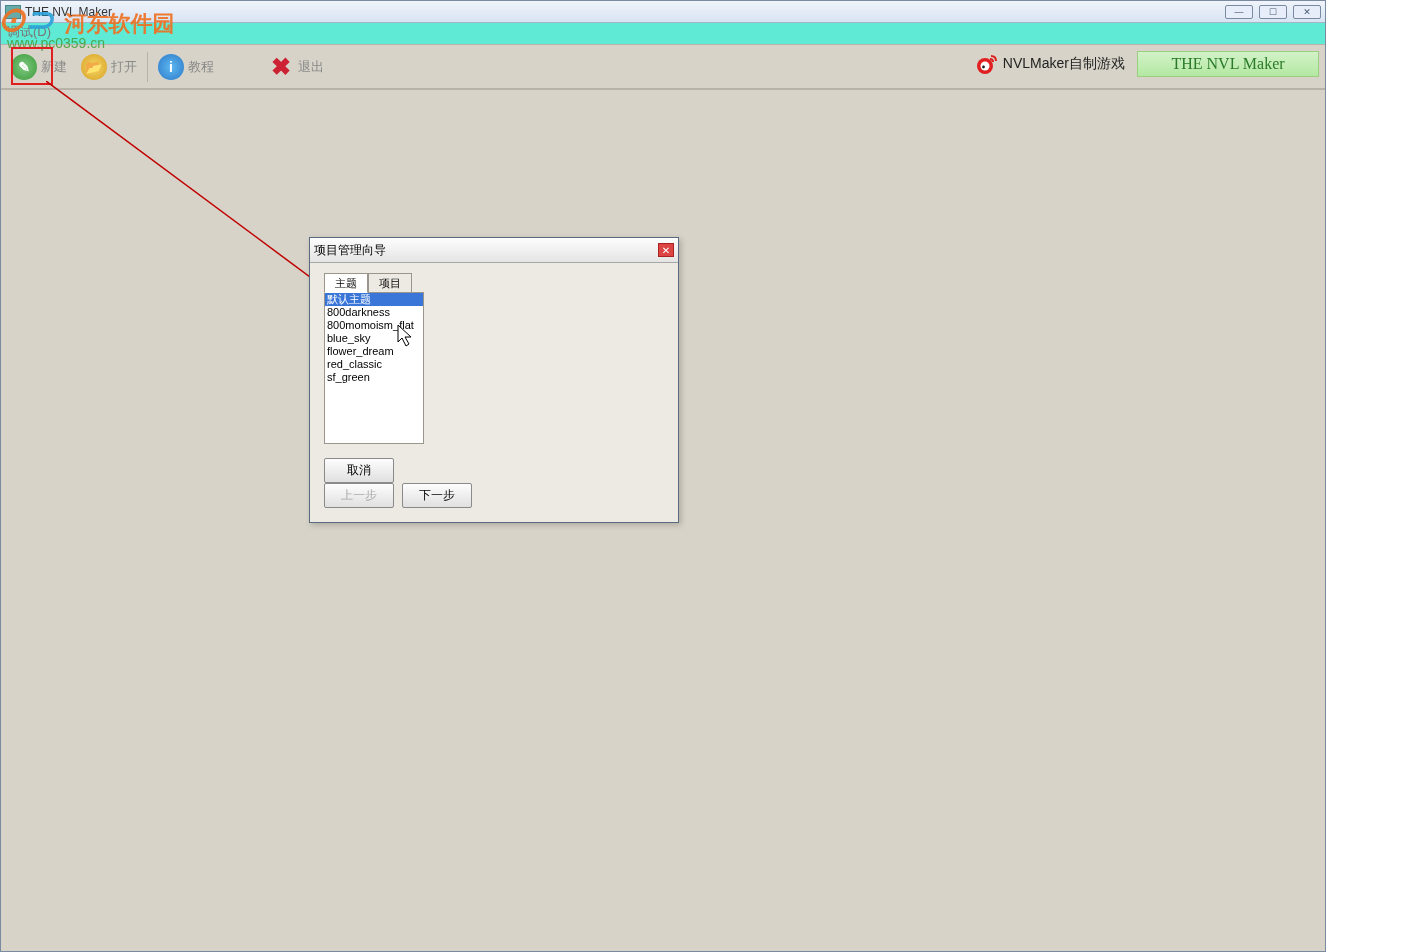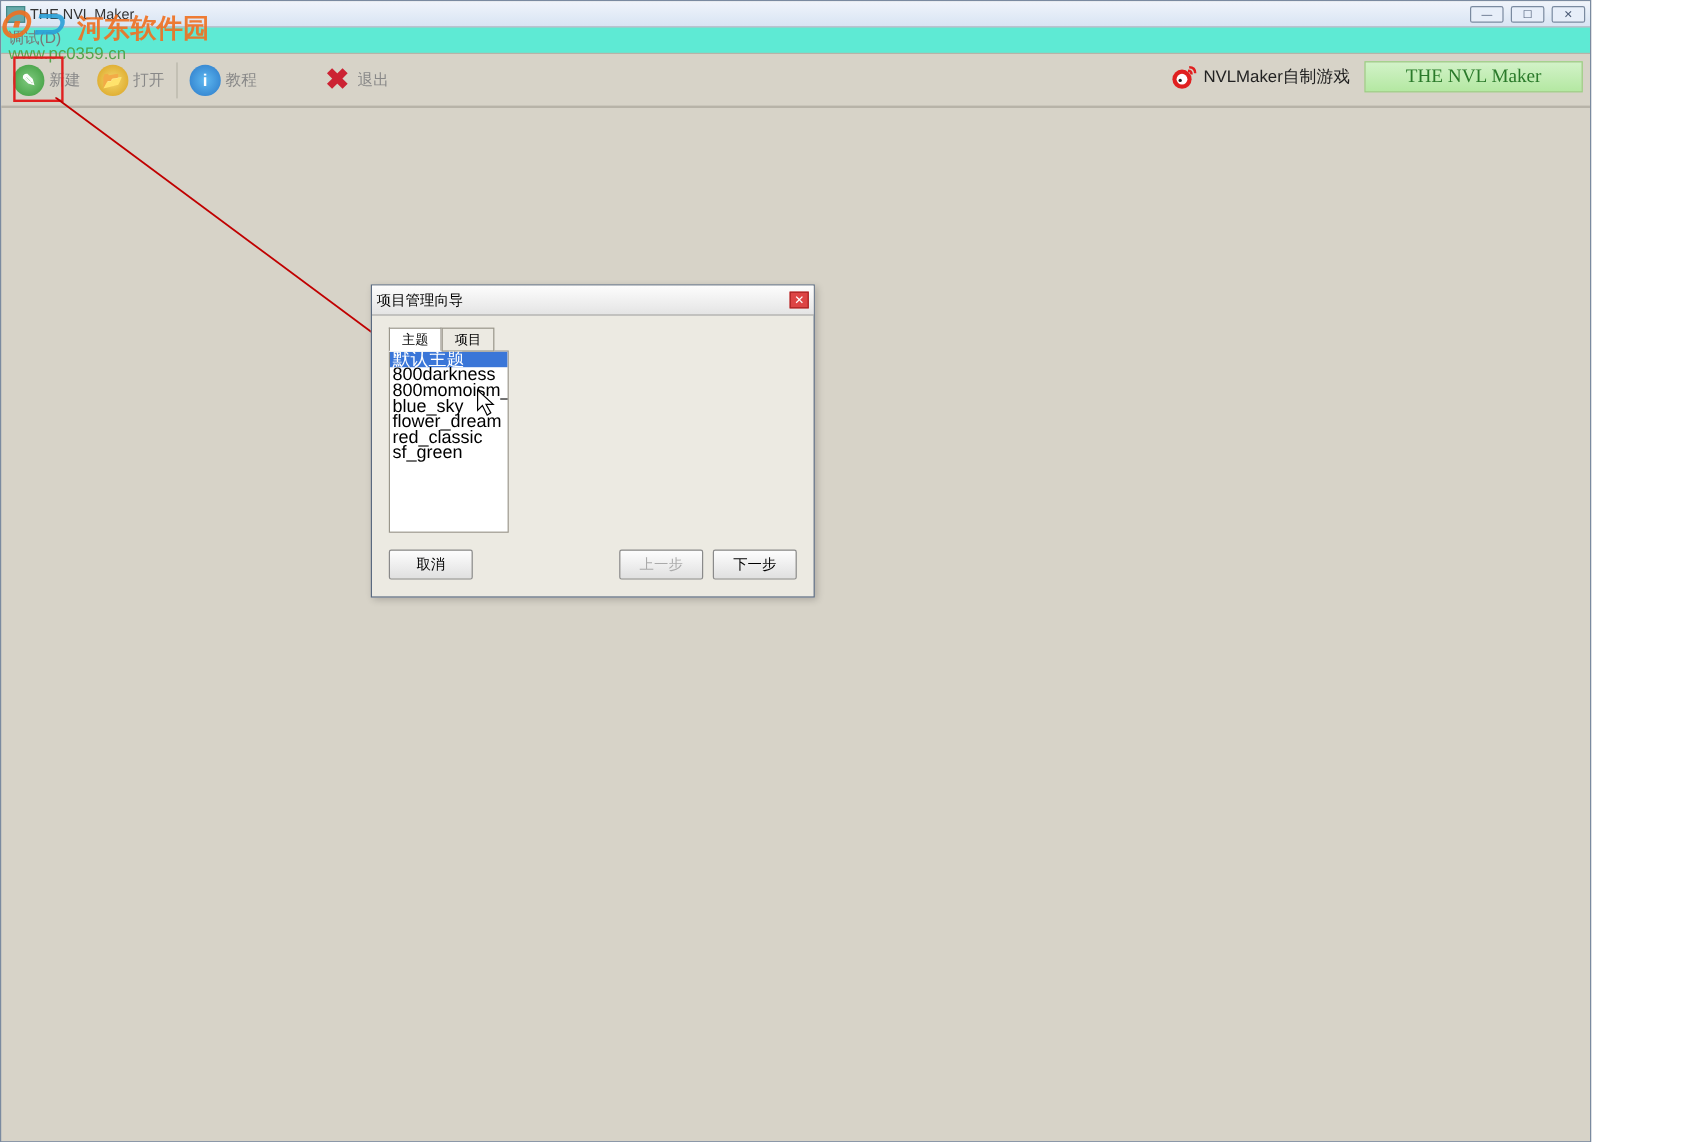--- a/index.html
+++ b/index.html
@@ -46,32 +46,32 @@
 .dialog { position: absolute; left: 308px; top: 236px; width: 370px; background: #eceae2; border: 1px solid #5a6a80; box-shadow: 2px 2px 6px rgba(0,0,0,0.2); }
 .dlg-title { height: 22px; background: linear-gradient(#fdfdfd,#e4e4e4); border-bottom: 1px solid #a8a8a8; display: flex; align-items: center; justify-content: space-between; padding: 12px 4px; font-size: 12px; }
 .dlg-close { width: 16px; height: 14px; background: #d44; border: 1px solid #a22; color: #fff; font-size: 10px; display: flex; align-items: center; justify-content: center; cursor: pointer; }
 .dlg-body { padding: 10px 14px 14px; }
 .dlg-step { font-size: 12px; color: #444; margin-bottom: 6px; }
 .dlg-content { display: flex; gap: 8px; }
 .tabs-wrap { width: 100px; }
 .tabs { display: flex; height: 20px; }
 .tab { width: 44px; height: 20px; border: 1px solid #9a968b; background: #eceae2; display: flex; align-items: center; justify-content: center; font-size: 11px; cursor: pointer; }
 .tab.active { background: #fff; border-bottom: 1px solid #fff; position: relative; z-index: 2; }
-.listbox { width: 100px; height: 152px; background: #fff; border: 1px solid #9a968b; margin-top: -1px; overflow: hidden; font-family: "SimSun", monospace; font-size: 15px; line-height: 13px; }
+.listbox { width: 100px; height: 152px; background: #fff; border: 1px solid #9a968b; margin-top: -1px; overflow: hidden; font-family: "SimSun", monospace; font-size: 11px; line-height: 13px; }
 .listbox .sel { background: #3a76d8; color: #fff; }
 .listbox div { padding: 0 2px; white-space: nowrap; }
 .descbox { flex: 1; height: 171px; background: #fff; border: 1px solid #9a968b; position: relative; overflow: hidden; }
 .desc-inner { padding: 4px; font-family: "SimSun", monospace; font-size: 11px; line-height: 18px; }
 .hl { background: #3a76d8; color: #fff; display: inline; }
 .hl.u { text-decoration: underline dashed; }
 .hscroll { position: absolute; bottom: 0; left: 0; right: 0; height: 16px; background: #eceae2; border-top: 1px solid #ccc; display: flex; align-items: center; }
 .hscroll .btn { width: 16px; height: 14px; background: #f4f2ea; border: 1px solid #b4b0a5; display: flex; align-items: center; justify-content: center; font-size: 8px; color: #666; }
 .hscroll .track { flex: 1; height: 14px; background: #e0ddd0; position: relative; margin: 0 1px; }
 .hscroll .thumb { position: absolute; left: 8px; top: 0; width: 50px; height: 14px; background: #f4f2ea; border: 1px solid #b4b0a5; }
-.dlg-btns { display: flex; justify-content: space-between; margin-top: 14px; }
+.dlg-btns { display: flex; margin-top: 14px; flex-direction: column; }
 .dlg-btns .right { display: flex; gap: 8px; }
 .dlg-btn { width: 70px; height: 25px; border: 1px solid #8a8a8a; background: linear-gradient(#fdfdfd,#e0e0e0); font-size: 12px; cursor: pointer; border-radius: 2px; }
 .dlg-btn:disabled { color: #aaa; }
 
 .pointer-cursor { position: absolute; left: 396px; top: 323px; pointer-events: none; }
 </style>
 </head>
 <body>
 
 <div class="window">

